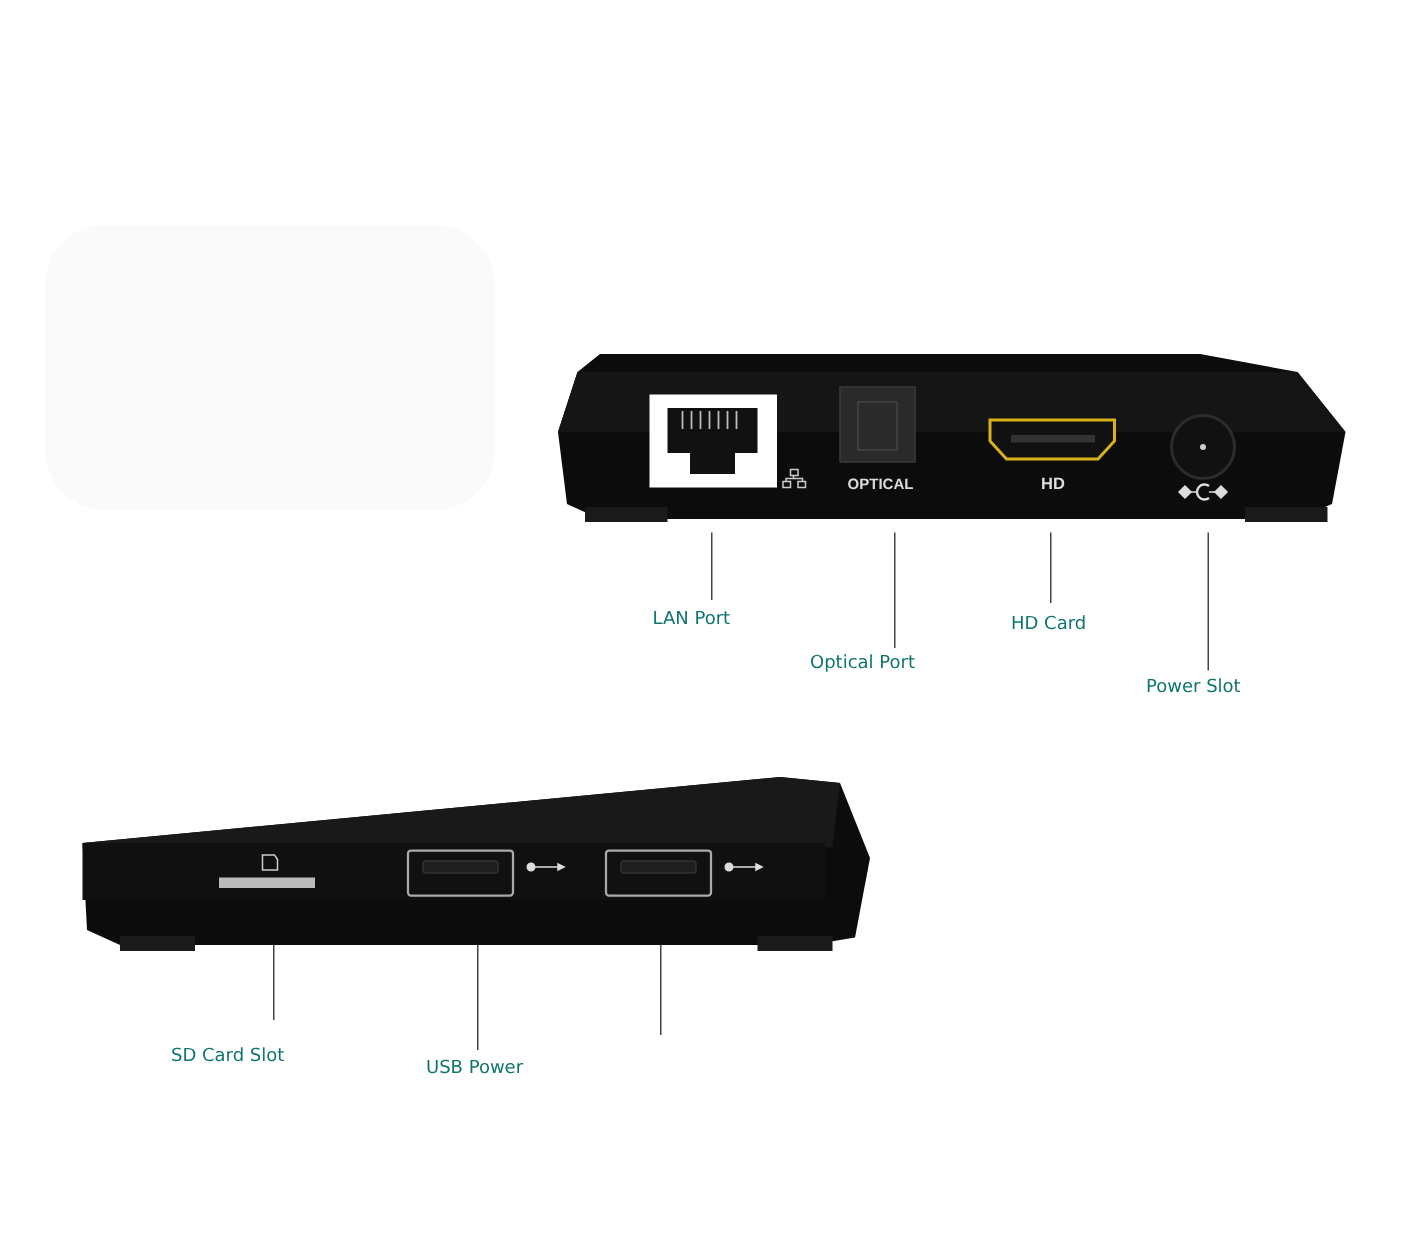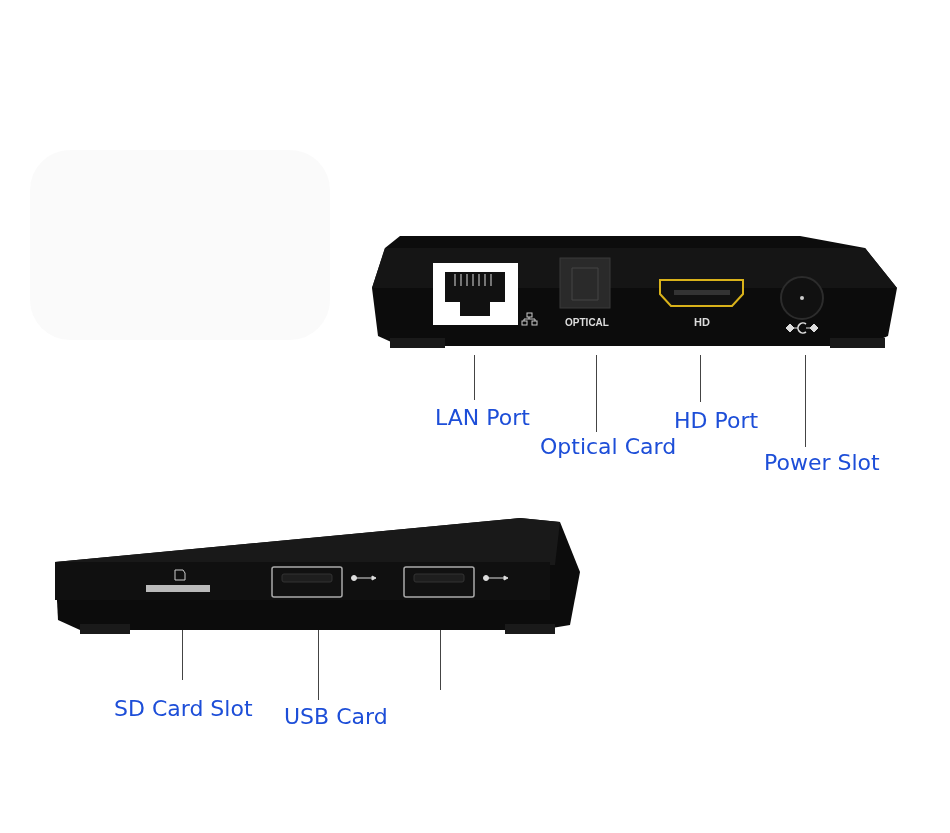--- a/index.html
+++ b/index.html
@@ -1,18 +1,18 @@
 <!DOCTYPE html>
 <html><head>
 <meta charset="utf-8">
 <style>
   html,body{margin:0;padding:0;background:#fff;}
   body{width:950px;height:833px;position:relative;overflow:hidden;font-family:"DejaVu Sans",sans-serif;}
   .abs{position:absolute;}
-  .label{position:absolute;font-size:22px;color:#1d4ed8;white-space:nowrap;}
+  .label{position:absolute;font-size:12px;color:#0f766e;white-space:nowrap;}
   .leader{position:absolute;width:1px;background:#444;}
   .faint{position:absolute;background:#f7f7f7;border-radius:40px;}
 </style>
 </head>
 <body>
 
 <div class="faint" style="left:30px;top:150px;width:300px;height:190px;opacity:.6"></div>
 
 <svg class="abs" style="left:360px;top:228px" width="550" height="130" viewBox="0 0 550 130">
   <path d="M40 8 L440 8 L505 20 L537 60 L528 108 L505 118 L40 118 L18 108 L12 60 L25 20 Z" fill="#0c0c0c"></path>
@@ -59,22 +59,22 @@
       <path d="M450 100 L454 96 L458 100 L454 104 Z"></path>
   </g>
 </svg>
 
 <div class="leader" style="left:474px;top:355px;height:45px"></div>
 <div class="leader" style="left:596px;top:355px;height:77px"></div>
 <div class="leader" style="left:700px;top:355px;height:47px"></div>
 <div class="leader" style="left:805px;top:355px;height:92px"></div>
 
 <div class="label" style="left:435px;top:405px">LAN Port</div>
-<div class="label" style="left:540px;top:434px">Optical Card</div>
-<div class="label" style="left:674px;top:408px">HD Port</div>
+<div class="label" style="left:540px;top:434px">Optical Port</div>
+<div class="label" style="left:674px;top:408px">HD Card</div>
 <div class="label" style="left:764px;top:450px">Power Slot</div>
 
 <svg class="abs" style="left:50px;top:510px" width="540" height="130" viewBox="0 0 540 130">
   <path d="M5 52 L470 8 L510 12 L530 62 L520 115 L490 120 L30 120 L8 110 Z" fill="#0c0c0c"></path>
   <path d="M5 52 L470 8 L510 12 L505 55 Z" fill="#191919"></path>
   <rect x="5" y="52" width="495" height="38" fill="#101010"></rect>
   <rect x="30" y="114" width="50" height="10" fill="#1a1a1a"></rect>
   <rect x="455" y="114" width="50" height="10" fill="#1a1a1a"></rect>
 
   <rect x="96" y="75" width="64" height="7" fill="#bbb"></rect>
@@ -97,13 +97,13 @@
       <line x1="438" y1="68" x2="454" y2="68"></line>
       <path d="M454 66 L458 68 L454 70 Z"></path>
     </g>
 </svg>
 
 <div class="leader" style="left:182px;top:630px;height:50px"></div>
 <div class="leader" style="left:318px;top:630px;height:70px"></div>
 <div class="leader" style="left:440px;top:630px;height:60px"></div>
 
 <div class="label" style="left:114px;top:696px">SD Card Slot</div>
-<div class="label" style="left:284px;top:704px">USB Card</div>
+<div class="label" style="left:284px;top:704px">USB Power</div>
 
 </body></html>

